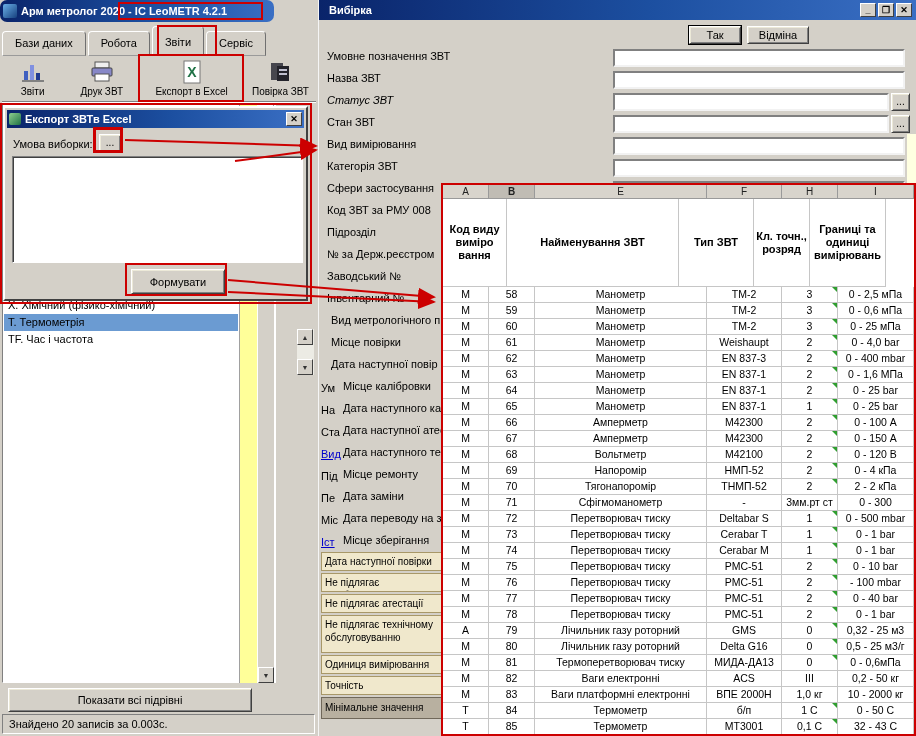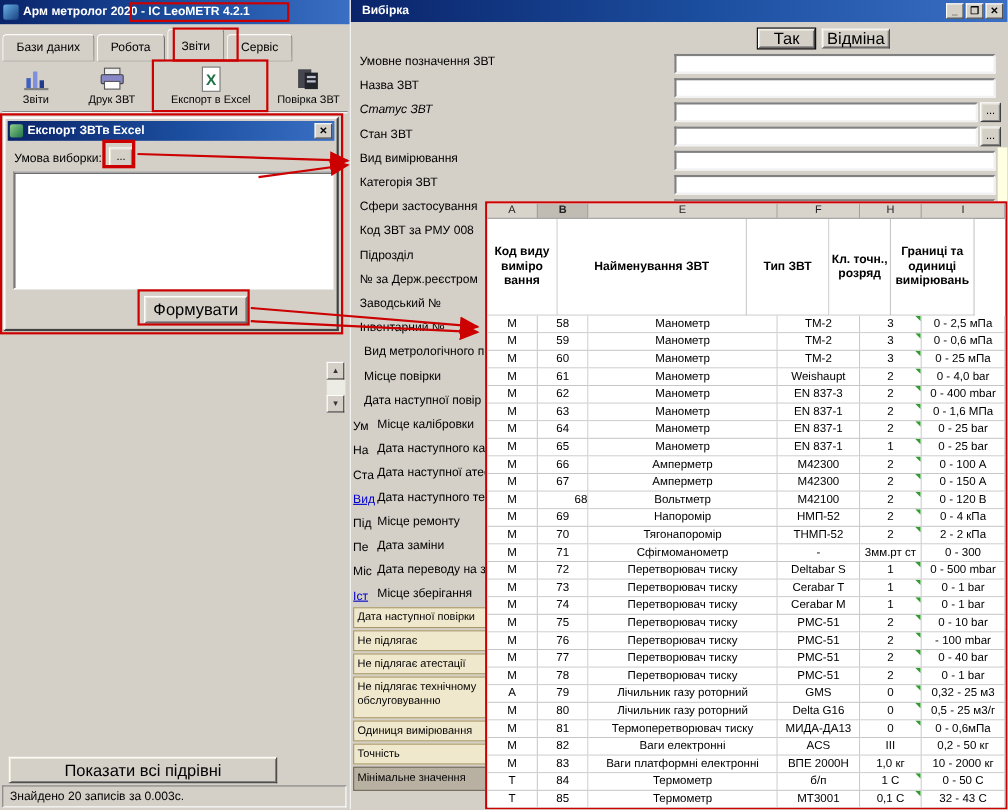--- a/index.html
+++ b/index.html
@@ -1,25 +1,25 @@
 <!DOCTYPE html>
 <html><head>
 <meta charset="utf-8">
 <style>
   *{margin:0;padding:0;box-sizing:border-box;}
   html,body{width:916px;height:736px;}
   body{position:relative;font-family:"Liberation Sans","DejaVu Sans",sans-serif;font-size:11px;color:#000;background:#d4d0c8;overflow:hidden;}
   #screen{position:relative;width:916px;height:736px;background:#d4d0c8;overflow:hidden;}
   .abs{position:absolute;}
   .titlebar{background:linear-gradient(90deg,#0a246a 0%,#1c4fa0 55%,#3a6fc4 100%);color:#fff;font-weight:bold;display:flex;align-items:center;}
-  .btn{background:#d4d0c8;border:1px solid;border-color:#fff #404040 #404040 #fff;box-shadow:inset 1px 1px 0 #ece9d8,inset -1px -1px 0 #808080;font-family:inherit;font-size:15px;text-align:center;cursor:default;color:#000;}
+  .btn{background:#d4d0c8;border:1px solid;border-color:#fff #404040 #404040 #fff;box-shadow:inset 1px 1px 0 #ece9d8,inset -1px -1px 0 #808080;font-family:inherit;font-size:11px;text-align:center;cursor:default;color:#000;}
   .sunkenbox{background:#fff;border:1px solid;border-color:#808080 #fff #fff #808080;box-shadow:inset 1px 1px 0 #404040;}
 
   
-  #main-titlebar{left:0;top:0;width:318px;height:22px;padding-left:3px;font-size:11px;}
+  #main-titlebar{left:0;top:0;width:274px;height:22px;padding-left:3px;font-size:11px;border-radius:7px;}
   #app-icon{width:14px;height:14px;margin-right:4px;background:linear-gradient(135deg,#6ab0e8,#16407e);border-radius:2px;flex:0 0 auto;}
   #tabbar{left:2px;top:26px;width:314px;height:30px;display:flex;align-items:flex-end;}
   .tab{height:25px;padding:5px 12px 0;margin-right:2px;background:#d4d0c8;border:1px solid;border-color:#fff #707070 #9a9a9a #fff;border-radius:4px 4px 0 0;white-space:nowrap;}
   .tab.active{height:30px;padding-top:9px;border-bottom-color:#d4d0c8;}
   #toolbar{left:2px;top:57px;width:316px;height:45px;display:flex;}
   .tbtn{display:flex;flex-direction:column;align-items:center;gap:2px;padding-top:2px;background:transparent;border:1px solid transparent;font-size:10px;white-space:nowrap;}
   .tbtn:nth-child(1){width:62px;}
   .tbtn:nth-child(2){width:78px;}
   .tbtn:nth-child(3){width:104px;}
   .tbtn:nth-child(4){width:76px;}
@@ -138,20 +138,32 @@
         <rect x="10" y="6" width="12" height="15" fill="#23232b"></rect>
         <rect x="12" y="9" width="8" height="2" fill="#c0c0d0"></rect>
         <rect x="12" y="13" width="8" height="2" fill="#c0c0d0"></rect>
       </svg>
       <span>Повірка ЗВТ</span>
     </div>
   </div>
 
   <div class="abs" id="groove"></div>
 
+  <div class="abs" id="left-panel">
+    <div id="list-items">
+        <div class="lrow" style="top: 193px;">Х. Хімічний (фізико-хімічний)</div>
+        <div class="lrow sel" style="top: 210px;">Т. Термометрія</div>
+        <div class="lrow" style="top: 227px;">TF. Час і частота</div>
+      </div>
+    <div id="yellow-stripe"></div>
+    <div id="lp-scroll">
+      <button class="sbtn up">▲</button>
+      <button class="sbtn down">▼</button>
+    </div>
+  </div>
 
   <button class="abs btn" id="show-all">Показати всі підрівні</button>
 
   <div class="abs" id="statusbar">
     <span>Знайдено 20 записів за 0.003с.</span>
   </div>
 
   <div class="abs" id="mini-scroll">
     <button class="sbtn up">▲</button>
     <button class="sbtn down">▼</button>
@@ -324,21 +336,21 @@
         <div class="xl-row xl-data">
           <div class="xl-cell" style="width: 46px;">М</div>
           <div class="xl-cell" style="width: 46px;">67</div>
           <div class="xl-cell" style="width: 172px;">Амперметр</div>
           <div class="xl-cell" style="width: 75px;">М42300</div>
           <div class="xl-cell" style="width: 56px;">2<span class="flag"></span></div>
           <div class="xl-cell" style="width: 76px;">0 - 150 А</div>
         </div>
         <div class="xl-row xl-data">
           <div class="xl-cell" style="width: 46px;">М</div>
-          <div class="xl-cell" style="width: 46px; text-align: right;">68</div>
+          <div class="xl-cell" style="width: 46px;">68</div>
           <div class="xl-cell" style="width: 172px;">Вольтметр</div>
           <div class="xl-cell" style="width: 75px;">М42100</div>
           <div class="xl-cell" style="width: 56px;">2<span class="flag"></span></div>
           <div class="xl-cell" style="width: 76px;">0 - 120 В</div>
         </div>
         <div class="xl-row xl-data">
           <div class="xl-cell" style="width: 46px;">М</div>
           <div class="xl-cell" style="width: 46px;">69</div>
           <div class="xl-cell" style="width: 172px;">Напоромір</div>
           <div class="xl-cell" style="width: 75px;">НМП-52</div>

